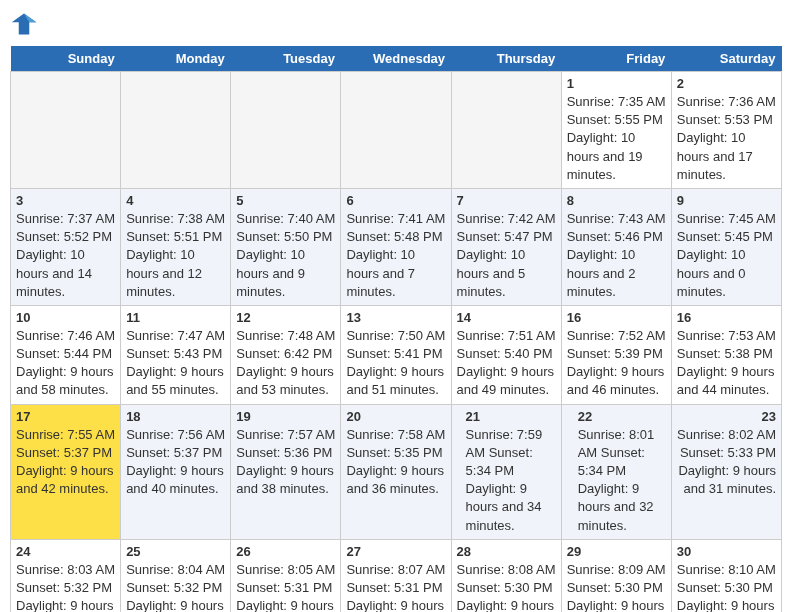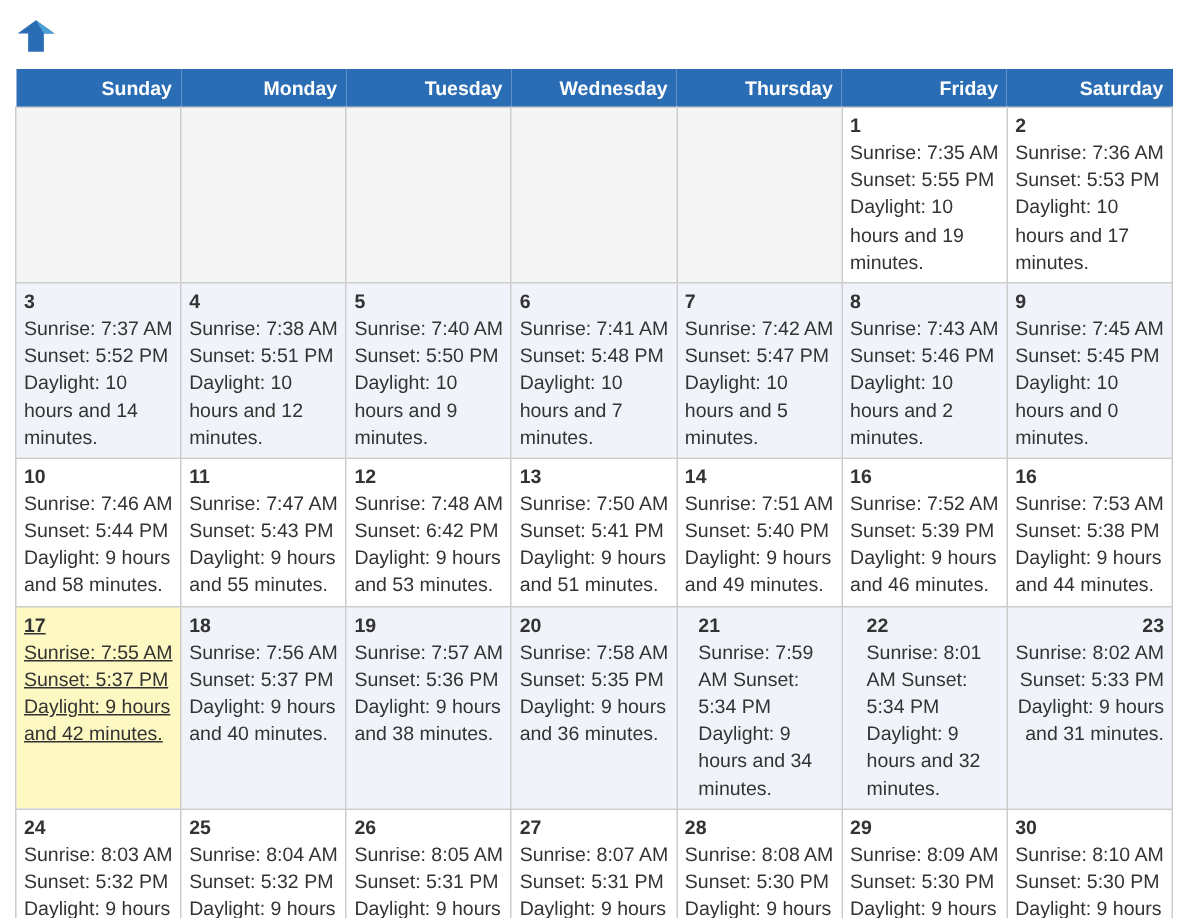--- a/index.html
+++ b/index.html
@@ -215,21 +215,21 @@
 Daylight: 9 hours and 46 minutes.</div>
         </td>
         <td>
           <span class="day-number">16</span>
           <div class="day-info">Sunrise: 7:53 AM
 Sunset: 5:38 PM
 Daylight: 9 hours and 44 minutes.</div>
         </td>
       </tr>
       <tr>
-        <td style="background: #fef9c3; text-decoration: underline;">
+        <td style="background: #fde047;">
           <span class="day-number">17</span>
           <div class="day-info">Sunrise: 7:55 AM
 Sunset: 5:37 PM
 Daylight: 9 hours and 42 minutes.</div>
         </td>
         <td style="background: rgb(240, 244, 250);">
           <span class="day-number">18</span>
           <div class="day-info">Sunrise: 7:56 AM
 Sunset: 5:37 PM
 Daylight: 9 hours and 40 minutes.</div>

